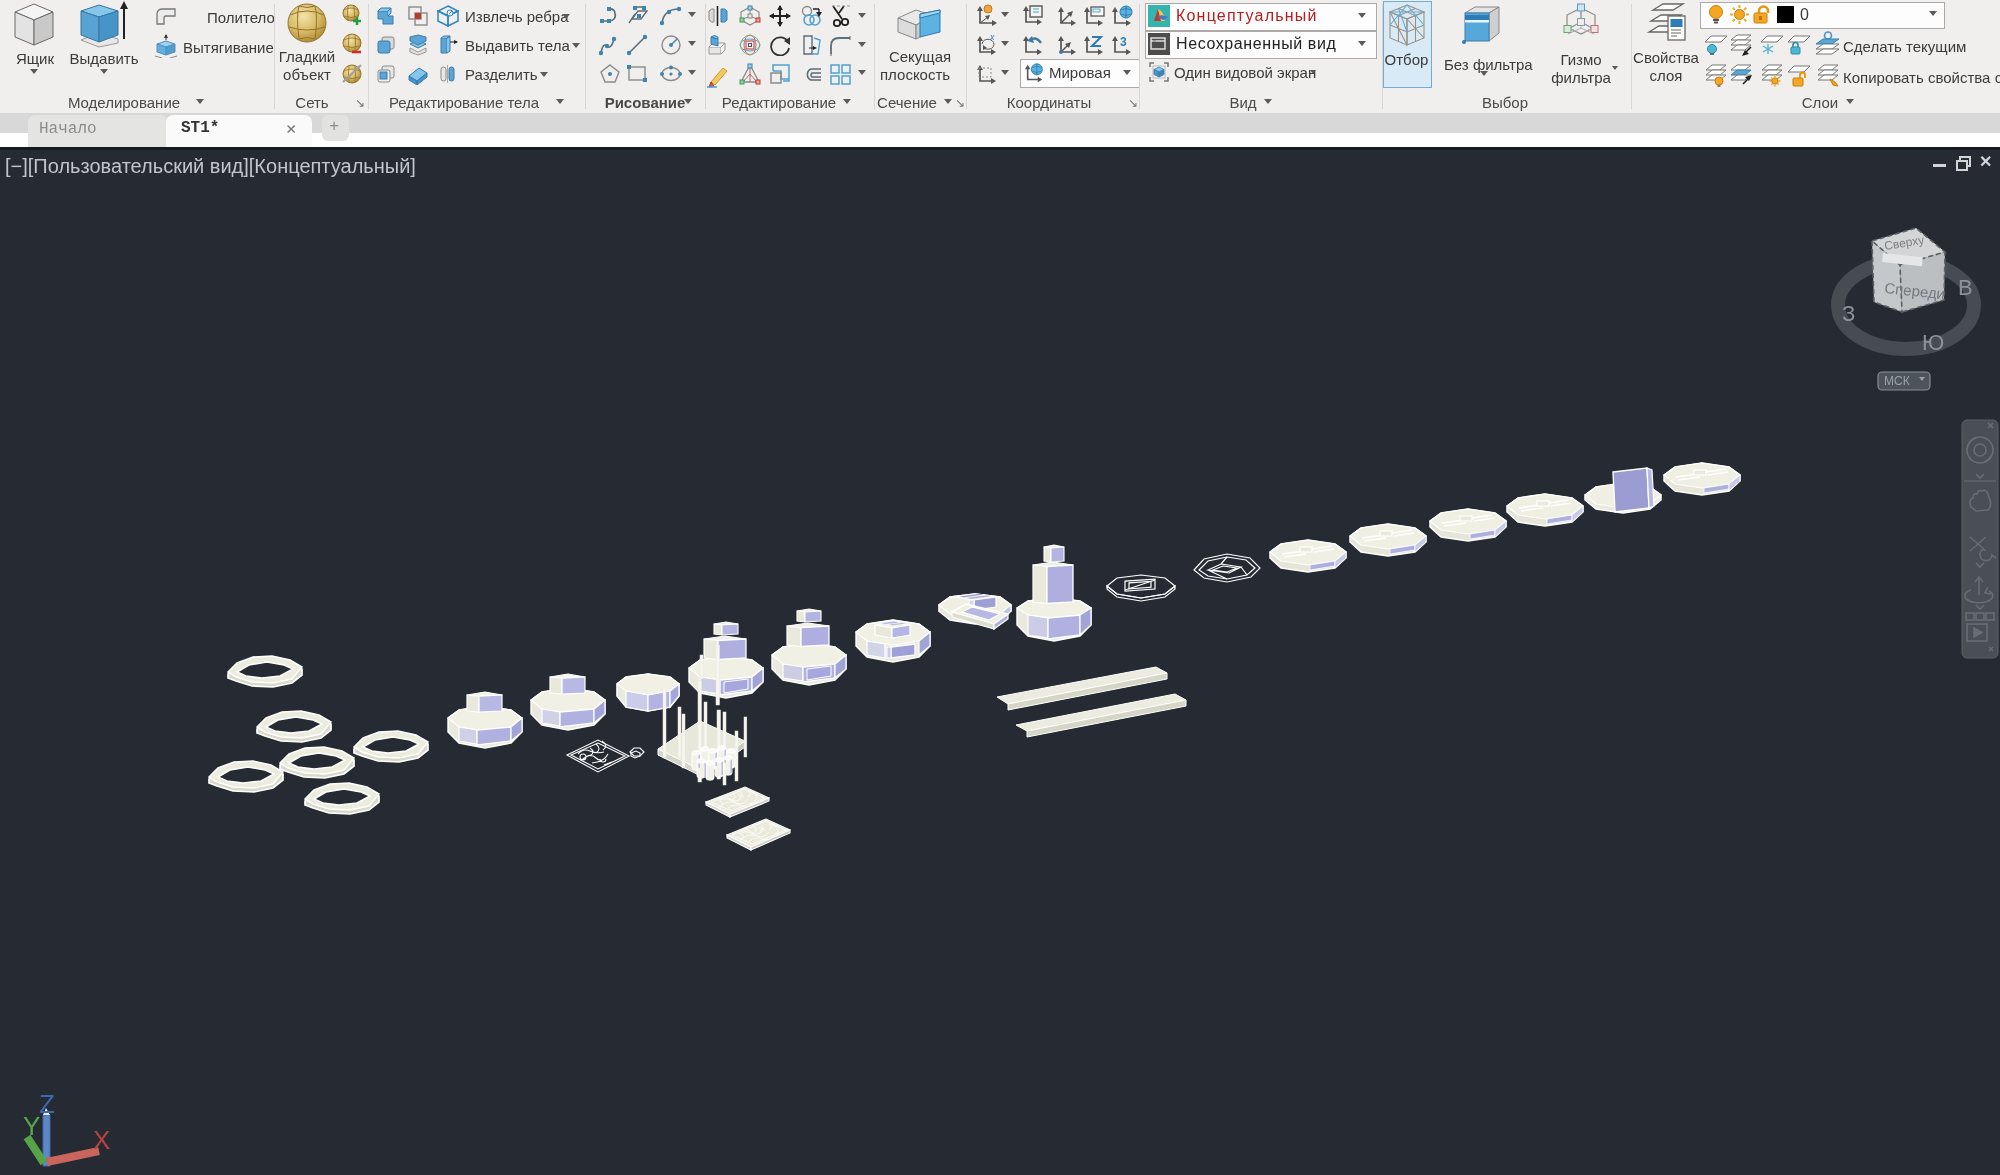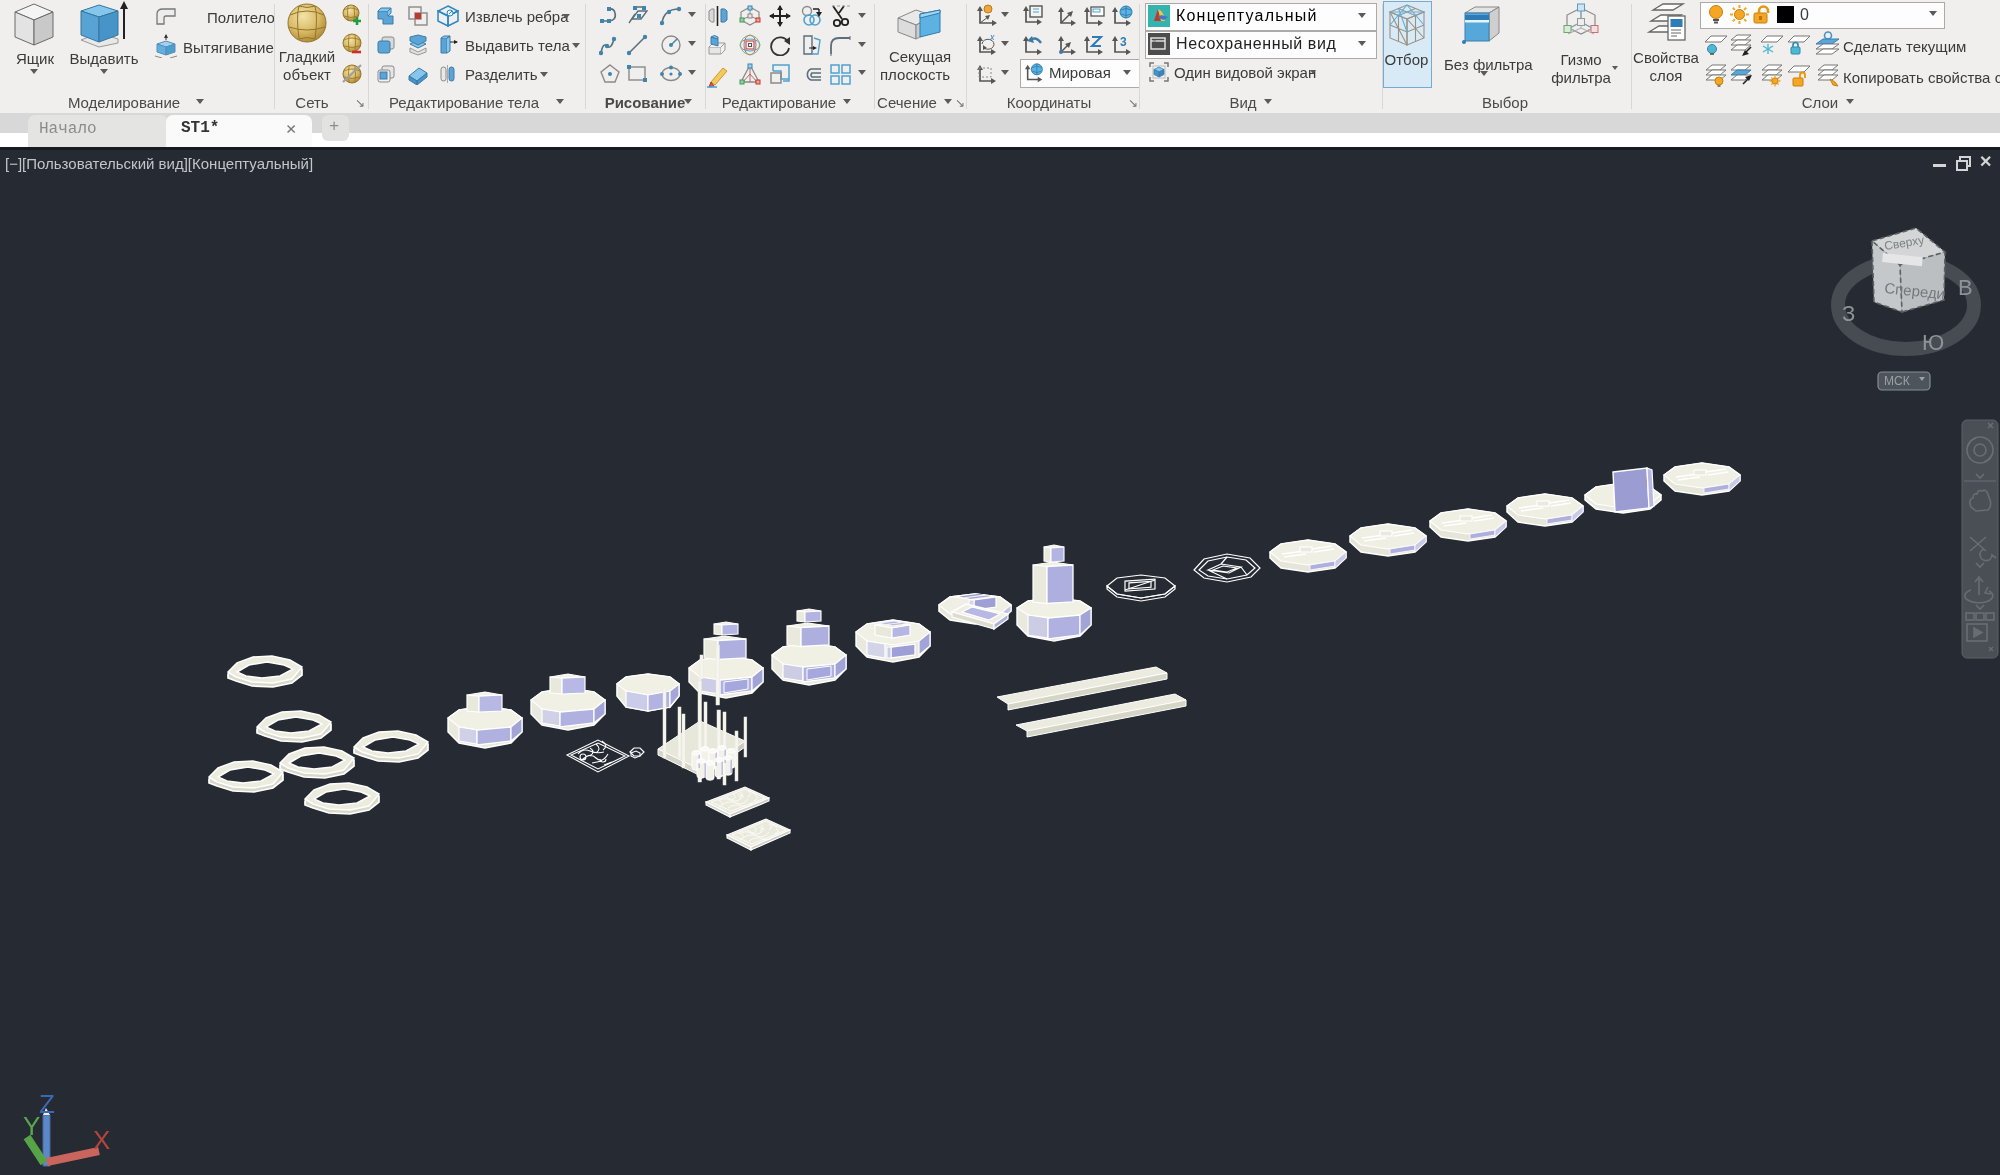--- a/index.html
+++ b/index.html
@@ -7,21 +7,21 @@
 .abs{position:absolute;}
 #ribbon{position:absolute;left:0;top:0;width:2000px;height:113px;background:#f0efed;}
 .sep{position:absolute;top:4px;height:105px;width:1px;background:#d9d6d3;}
 .glabel{position:absolute;top:94px;height:16px;font-size:15px;color:#4a4a4a;text-align:center;white-space:nowrap;}
 .btxt{position:absolute;font-size:15px;color:#3b3b3b;white-space:nowrap;}
 .car{position:absolute;width:0;height:0;border-left:4px solid transparent;border-right:4px solid transparent;border-top:5px solid #5a5a5a;}
 #tabbar{position:absolute;left:0;top:113px;width:2000px;height:20px;background:#d8d8d8;font-family:Liberation Mono, monospace;}
 .tab{position:absolute;top:2px;height:32px;border-radius:7px 7px 0 0;}
 #vp{position:absolute;left:0;top:147px;width:2000px;height:1028px;background:#252a33;}
 #vpline{position:absolute;left:0;top:147px;width:2000px;height:3px;background:#171a20;}
-.vptext{position:absolute;color:#c2c5c9;font-size:15px;white-space:nowrap;}
+.vptext{position:absolute;color:#c2c5c9;font-size:20px;white-space:nowrap;}
 </style>
 </head>
 <body>
 <div id="ribbon">
 
 <svg class="abs" style="left:11px;top:2px" width="46" height="46" viewBox="0 0 46 46">
       <g stroke="#6a6a6a" stroke-width="1" stroke-linejoin="round">
         <polygon points="23,2 42,10 23,18 4,10" fill="#f4f4f4"></polygon>
         <polygon points="4,10 23,18 23,43 4,35" fill="#e3e3e3"></polygon>
         <polygon points="42,10 42,35 23,43 23,18" fill="#c9c9c9"></polygon>
@@ -409,21 +409,21 @@
 <div class="abs" style="left:1128px;top:96px;font-size:12px;color:#777;">↘</div>
 <div class="sep" style="left:1139px;"></div>
 
 <div class="abs" style="left:1145px;top:3px;width:230px;height:26px;background:#fdfdfd;border:1px solid #abaaa8;"></div>
 <svg class="abs" style="left:1148px;top:5px" width="22" height="22" viewBox="0 0 22 22">
       <rect x="0" y="0" width="22" height="22" fill="#35b3ae"></rect>
       <path d="M6 16 L10 4 L13 16 z" fill="#c0392b"></path>
       <path d="M10 4 q6 2 7 12 h-4 z" fill="#e8c25a"></path>
       <polygon points="13,10 20,12 16,15 10,13" fill="#4a74c4"></polygon>
     </svg>
-<div class="btxt" style="left:1176px;top:7px;font-size:16px;color:#000000;letter-spacing:1.2px;">Концептуальный</div>
+<div class="btxt" style="left:1176px;top:7px;font-size:16px;color:#b91c1c;letter-spacing:1.2px;">Концептуальный</div>
 <div class="car" style="left:1358px;top:13px;"></div>
 <div class="abs" style="left:1145px;top:31px;width:230px;height:26px;background:#fdfdfd;border:1px solid #abaaa8;"></div>
 <svg class="abs" style="left:1148px;top:33px" width="22" height="22" viewBox="0 0 22 22">
       <rect x="0" y="0" width="22" height="22" fill="#4d4d4d"></rect>
       <rect x="3" y="5" width="14" height="11" fill="none" stroke="#e8e8e8" stroke-width="1.4"></rect>
       <path d="M3 8 h14" stroke="#e8e8e8" stroke-width="1.4"></path>
       <rect x="5" y="7" width="3" height="2" fill="#9a9a9a"></rect>
     </svg>
 <div class="btxt" style="left:1176px;top:35px;font-size:16px;color:#222;letter-spacing:0.6px;">Несохраненный вид</div>
 <div class="car" style="left:1358px;top:41px;"></div>

